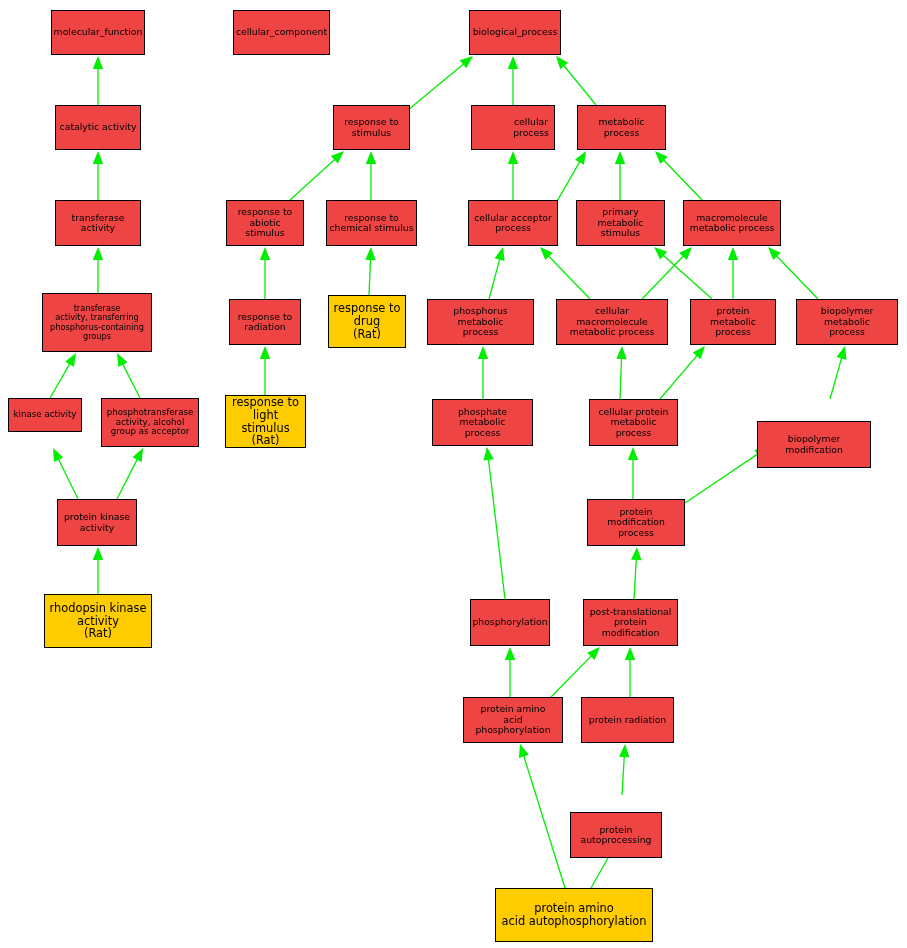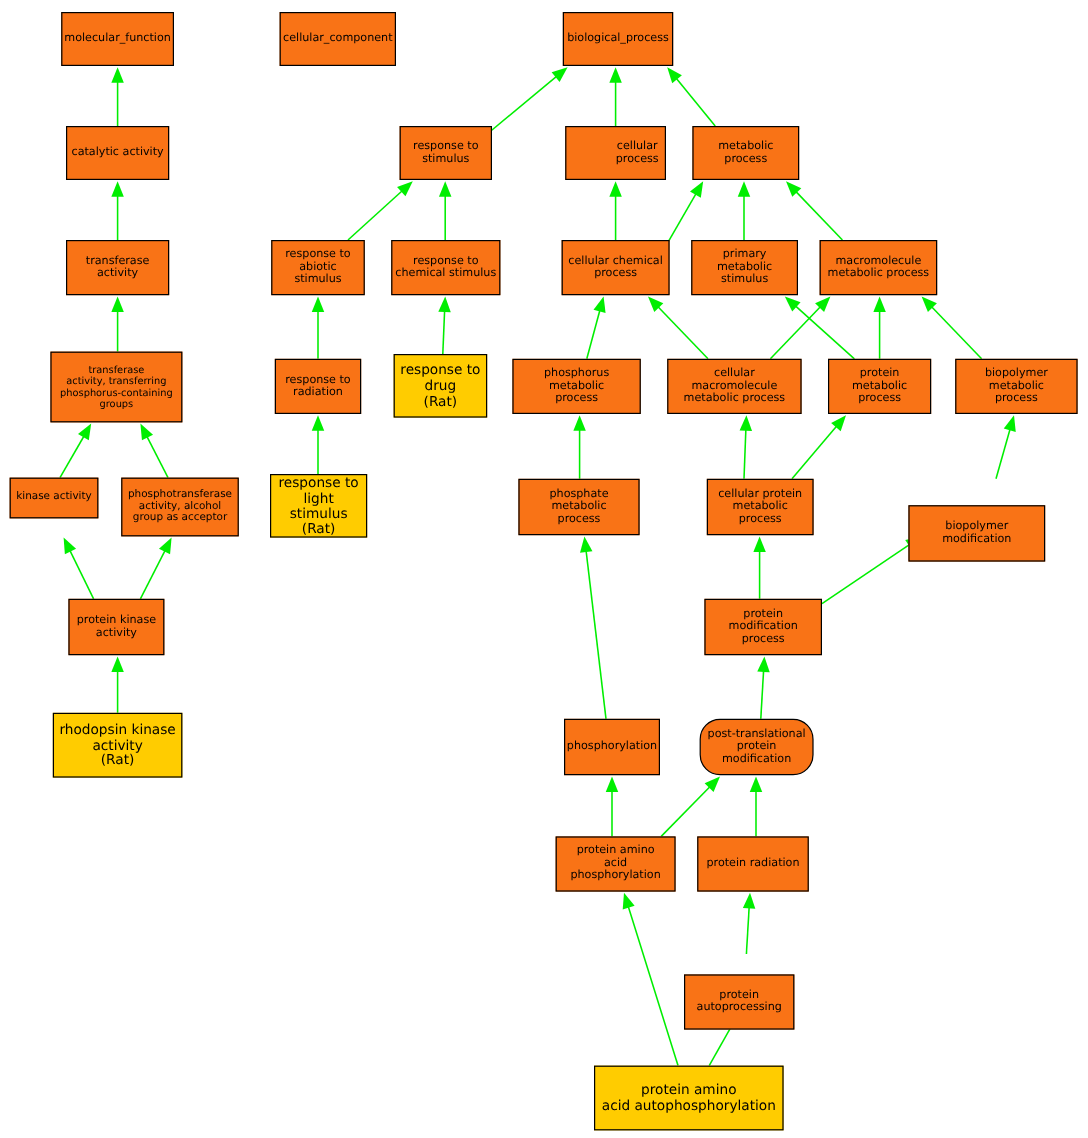--- a/index.html
+++ b/index.html
@@ -20,21 +20,21 @@
     left: 0;
     top: 0;
     width: 907px;
     height: 948px;
     pointer-events: none;
   }
   .node {
     position: absolute;
     box-sizing: border-box;
     border: 1px solid #000000;
-    background: #f97316;
+    background: #ef4444;
     display: flex;
     align-items: center;
     justify-content: center;
     text-align: center;
     line-height: 1.12;
     color: #000000;
     z-index: 2;
     overflow: hidden;
   }
   .node .lbl {
@@ -245,21 +245,21 @@
       </div>
       <div class="node sz-9" style="left: 226px; top: 200px; width: 78px; height: 46px;">
         <span class="lbl">response to
 abiotic stimulus</span>
       </div>
       <div class="node sz-9" style="left: 326px; top: 200px; width: 91px; height: 46px;">
         <span class="lbl">response to
 chemical stimulus</span>
       </div>
       <div class="node sz-9" style="left: 468px; top: 200px; width: 90px; height: 46px;">
-        <span class="lbl">cellular chemical
+        <span class="lbl">cellular acceptor
 process</span>
       </div>
       <div class="node sz-9" style="left: 576px; top: 200px; width: 89px; height: 46px;">
         <span class="lbl">primary metabolic
 stimulus</span>
       </div>
       <div class="node sz-9" style="left: 683px; top: 200px; width: 98px; height: 46px;">
         <span class="lbl">macromolecule
 metabolic process</span>
       </div>
@@ -327,21 +327,21 @@
 process</span>
       </div>
       <div class="node sz-11 highlight" style="left: 44px; top: 594px; width: 108px; height: 54px;">
         <span class="lbl">rhodopsin kinase
 activity
 (Rat)</span>
       </div>
       <div class="node sz-9" style="left: 470px; top: 599px; width: 80px; height: 47px; align-items: center;">
         <span class="lbl">phosphorylation</span>
       </div>
-      <div class="node sz-9" style="left: 583px; top: 599px; width: 95px; height: 47px; border-radius: 17px;">
+      <div class="node sz-9" style="left: 583px; top: 599px; width: 95px; height: 47px;">
         <span class="lbl">post-translational
 protein modification</span>
       </div>
       <div class="node sz-9" style="left: 463px; top: 697px; width: 100px; height: 46px;">
         <span class="lbl">protein amino
 acid phosphorylation</span>
       </div>
       <div class="node sz-9" style="left: 581px; top: 697px; width: 93px; height: 46px;">
         <span class="lbl">protein radiation</span>
       </div>

